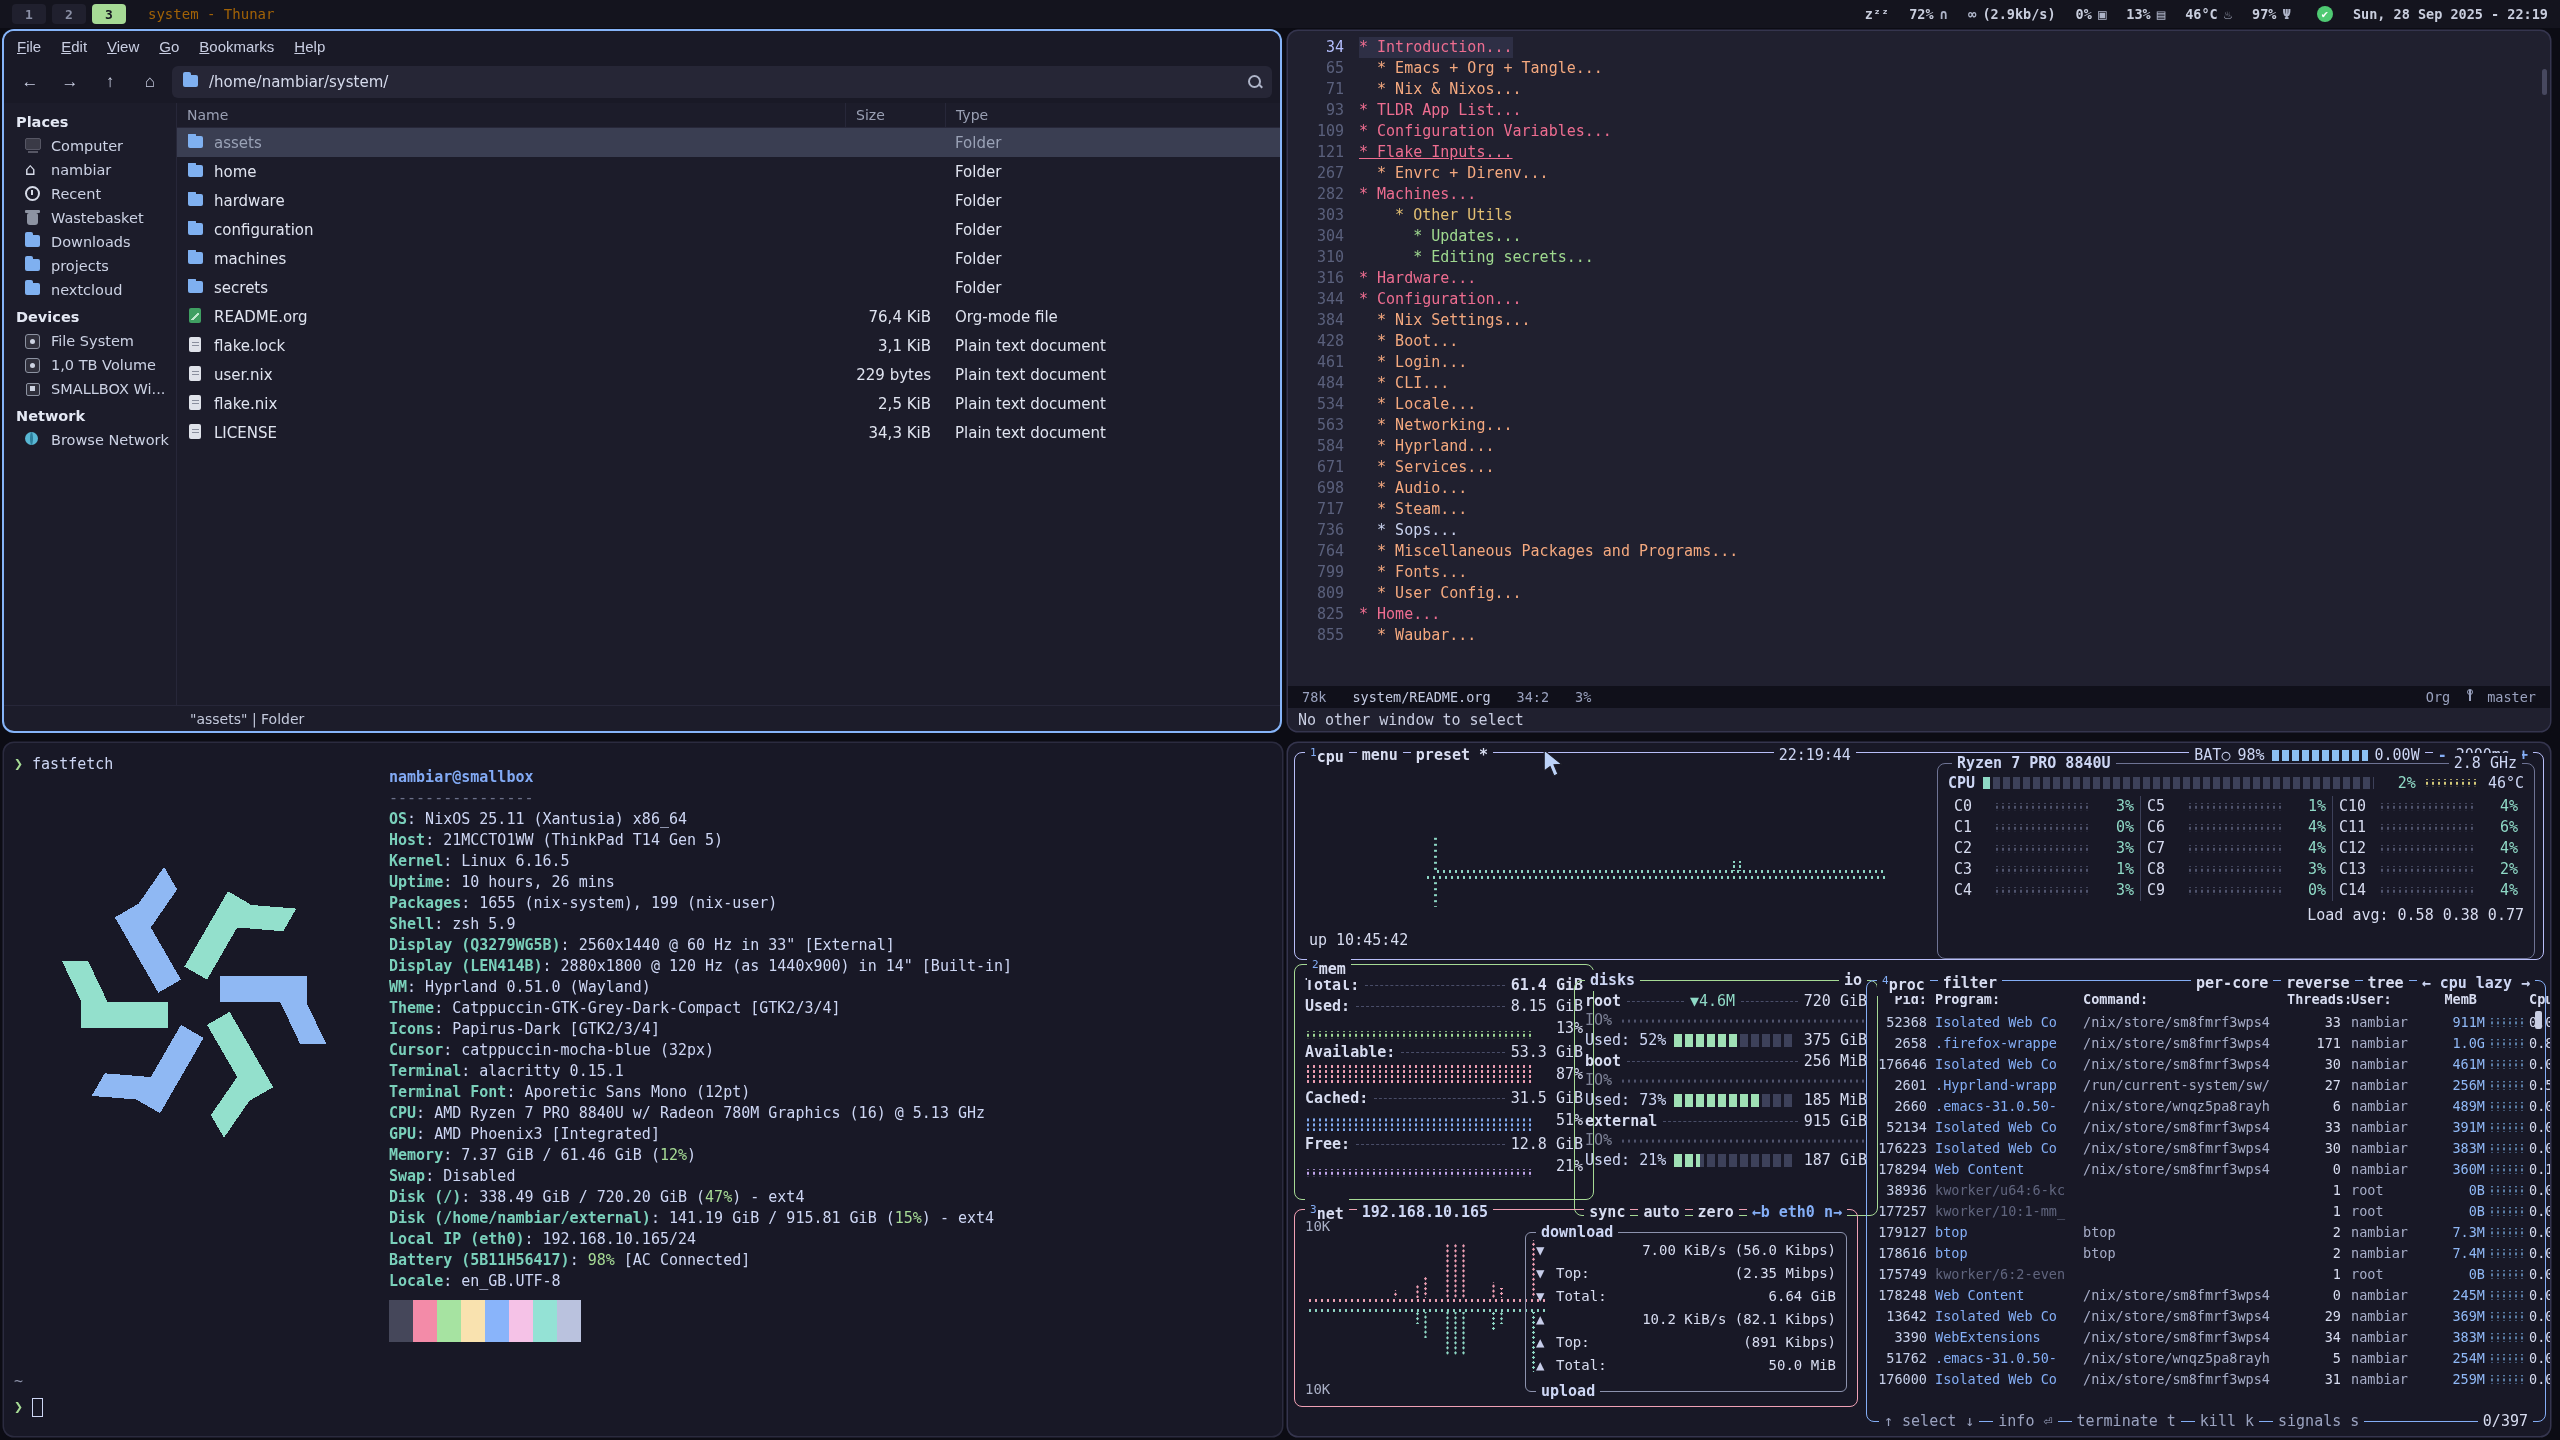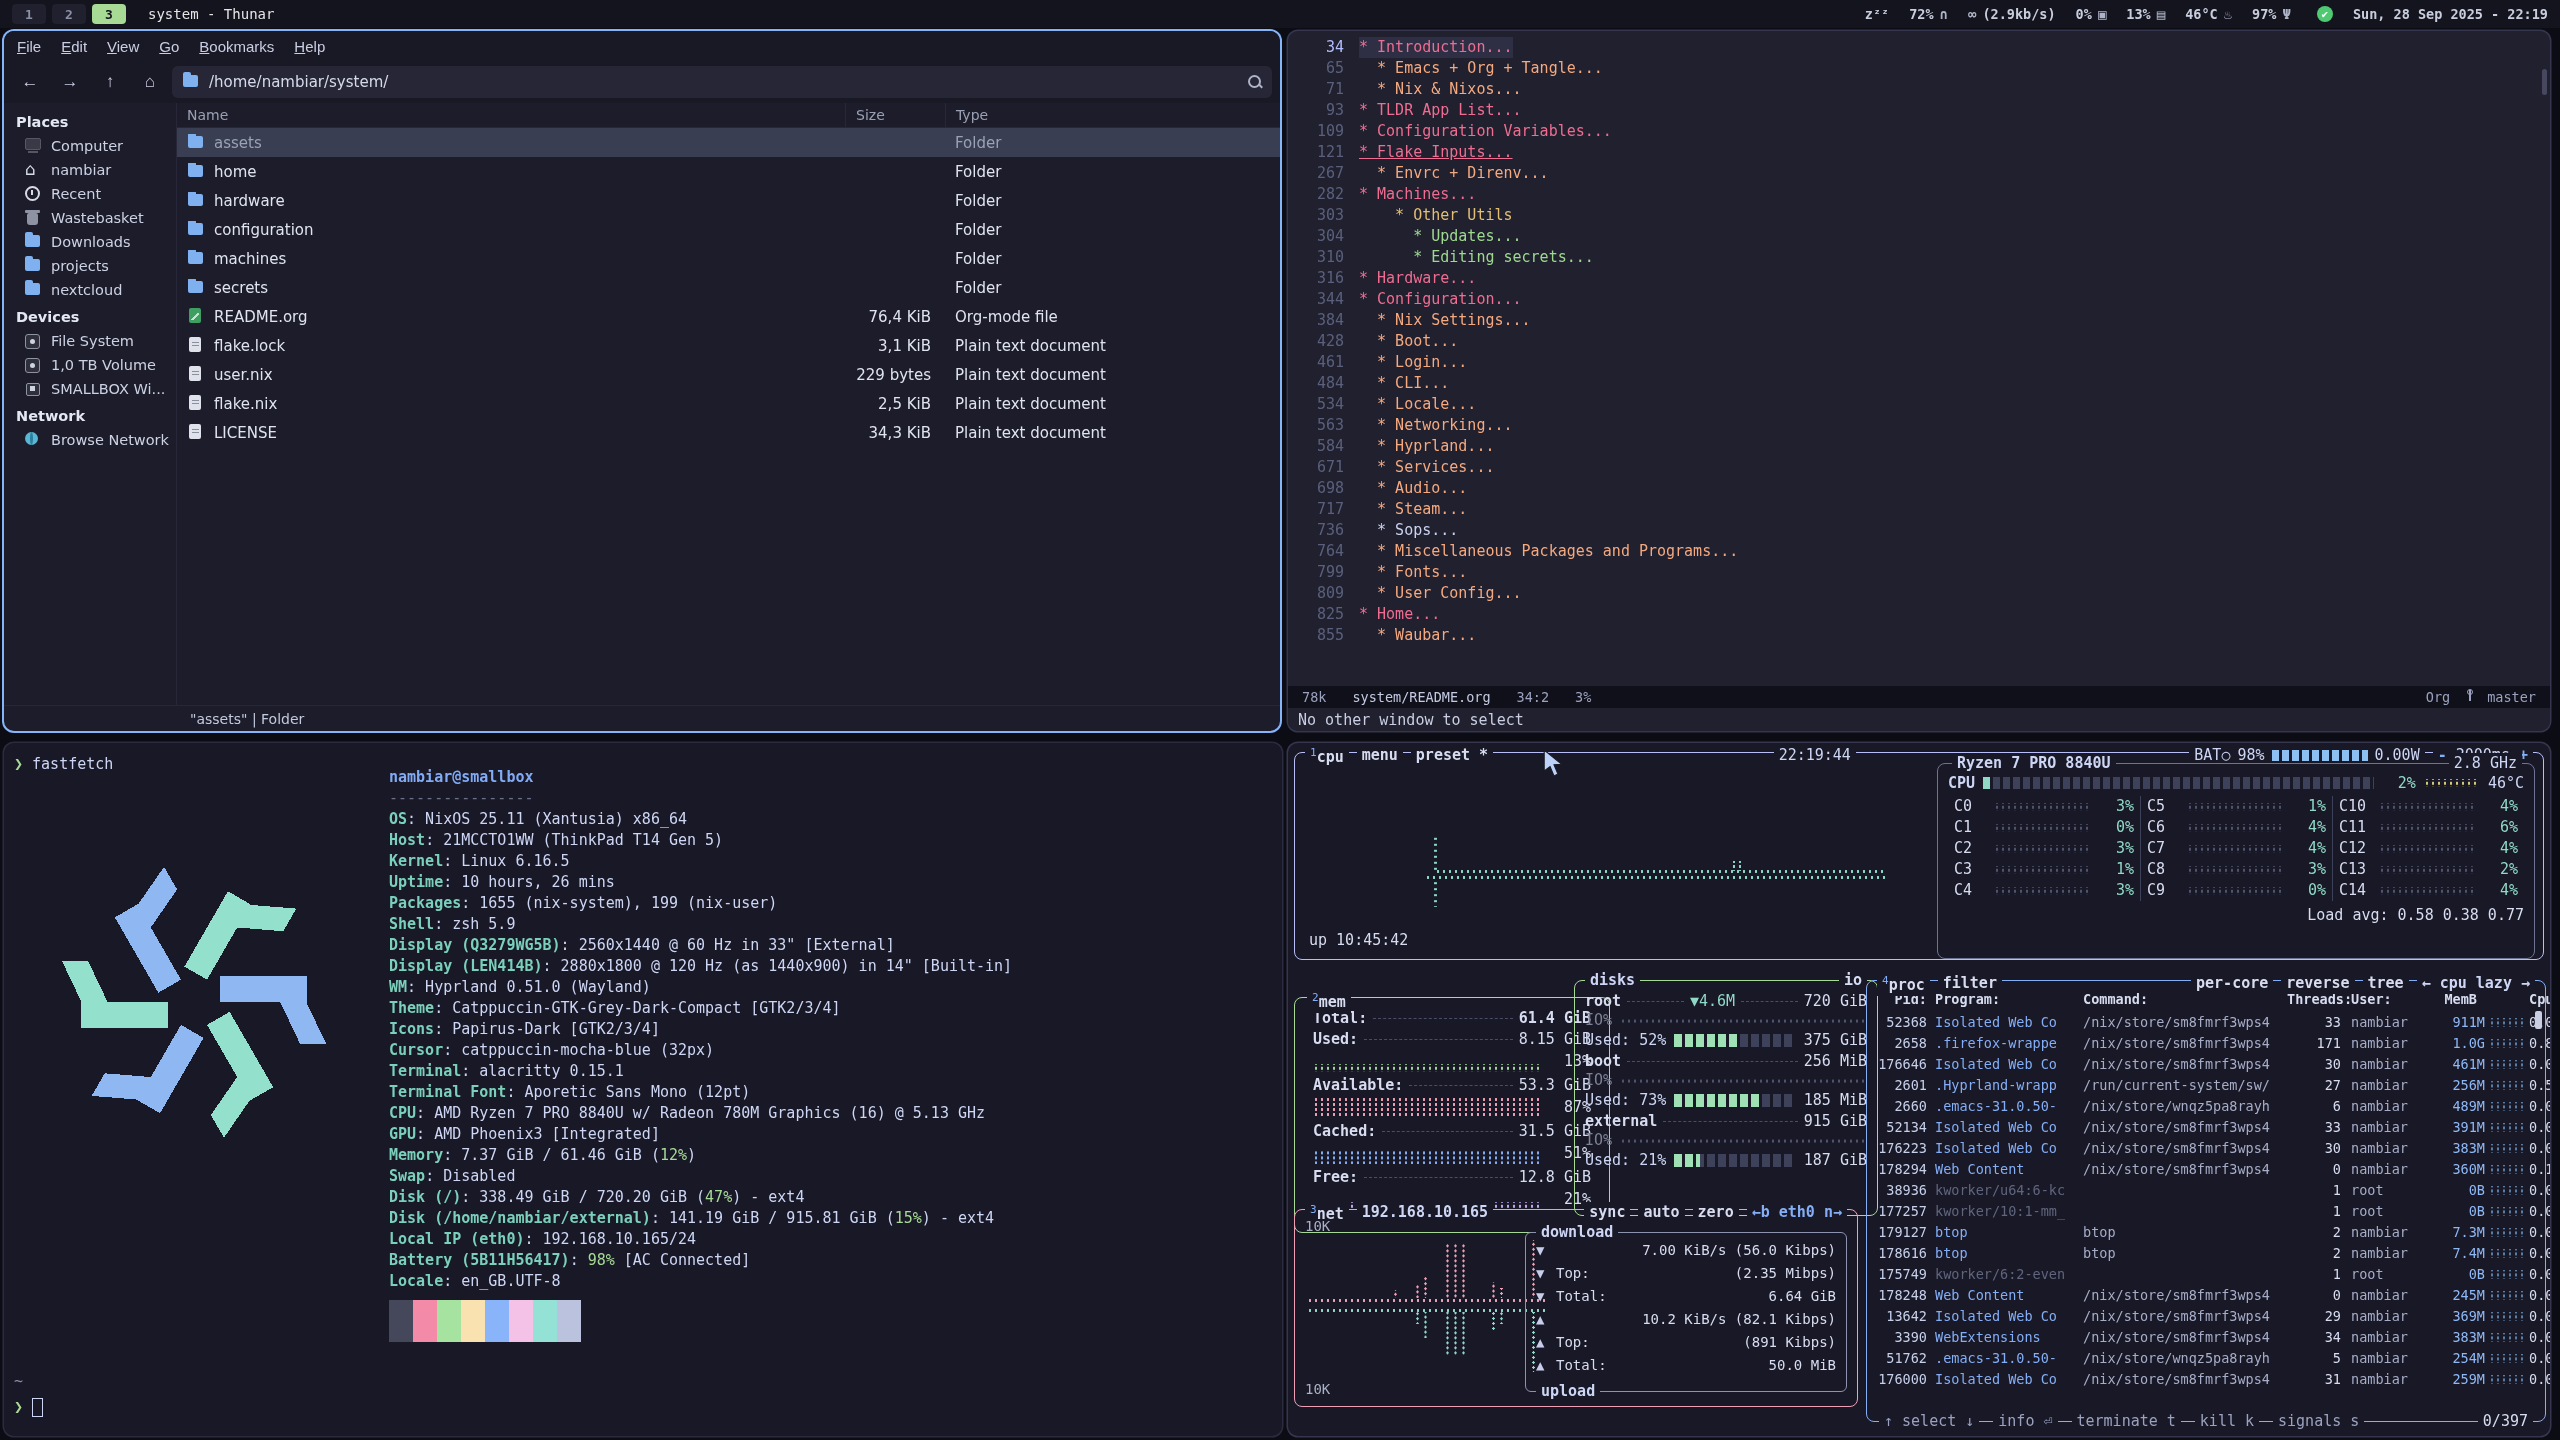--- a/index.html
+++ b/index.html
@@ -5,21 +5,21 @@
   html,body{margin:0;padding:0}
   body{width:2560px;height:1440px;background:#0c0c14;position:relative;overflow:hidden;
        font-family:"DejaVu Sans",sans-serif;color:#cdd6f4}
 
   
   .topbar{position:absolute;left:0;top:0;right:0;height:28px;background:#14141e;
           display:flex;align-items:center;padding:0 12px;gap:6px;z-index:5}
   .ws{width:34px;height:20px;border:none;border-radius:4px;background:#20202e;color:#8b90a6;
       font:700 13px "DejaVu Sans Mono",monospace;display:flex;align-items:center;justify-content:center}
   .ws.active{background:#a6da95;color:#171722}
-  .tb-title{margin-left:16px;color:#e5e5e5;font:14px "DejaVu Sans Mono",monospace}
+  .tb-title{margin-left:16px;color:#a16207;font:14px "DejaVu Sans Mono",monospace}
   .tb-right{margin-left:auto;display:flex;align-items:center;gap:20px;
             font:600 13.5px "DejaVu Sans Mono",monospace;color:#c9cede}
   .si{display:flex;align-items:center;gap:6px}
   .sic{display:inline-flex;align-items:center;justify-content:center;font-size:14px;color:#aeb4c8}
   .sic-check{width:16px;height:16px;border-radius:50%;background:#4fca73;color:#fff;font-size:11px}
 
   
   .win{position:absolute;border-radius:10px;overflow:hidden}
   .thunar{left:4px;top:31px;width:1276px;height:700px;background:#1c1c2a;box-shadow:0 0 0 2px #86b4f8}
   .emacs{left:1288px;top:31px;width:1262px;height:700px;background:#20202f;box-shadow:0 0 0 1.5px #35354e}
@@ -133,21 +133,21 @@
   .core{display:flex;align-items:center;gap:6px;padding:0 6px}
   .core.sep{border-left:1px solid #3d415a}
   .cl{width:34px;color:#d7dcf0}
   .cpct{width:36px;text-align:right;color:#8fd9c6}
   .dots{background-image:radial-gradient(circle,var(--dc,#94e2d5) 1.1px,transparent 1.45px);background-size:6px 5px;background-position:0 60%}
   .cdots{flex:1;height:8px;--dc:#50546e}
   .loadavg{text-align:right;margin-top:4px;color:#d7dcf0}
   .cpu-uptime{position:absolute;left:14px;bottom:8px;color:#d7dcf0}
   .decor{position:absolute}
 
-  .mem-box{left:6px;top:254px;width:278px;height:224px;border:1.5px solid #a6da95;padding:10px 18px 0}
+  .mem-box{left:6px;top:221px;width:278px;height:224px;border:1.5px solid #a6da95;padding:10px 10px 0}
   .mrow{display:flex;align-items:baseline;gap:6px;height:21px}
   .mlabel{color:#d7dcf0;font-weight:700}
   .leader{flex:1;border-top:1.5px dashed #494d68;transform:translateY(-4px)}
   .mval{color:#d7dcf0}
   .mgraph{display:flex;align-items:flex-end;gap:8px;margin:1px 0 3px}
   .mgdots{flex:1}
   .mpct{width:40px;text-align:right;color:#d7dcf0}
 
   .disks-box{left:286px;top:237px;width:282px;height:224px;border:1.5px solid #a6da95;padding:10px 10px 0}
   .drow{display:flex;align-items:baseline;gap:6px;height:21px}

